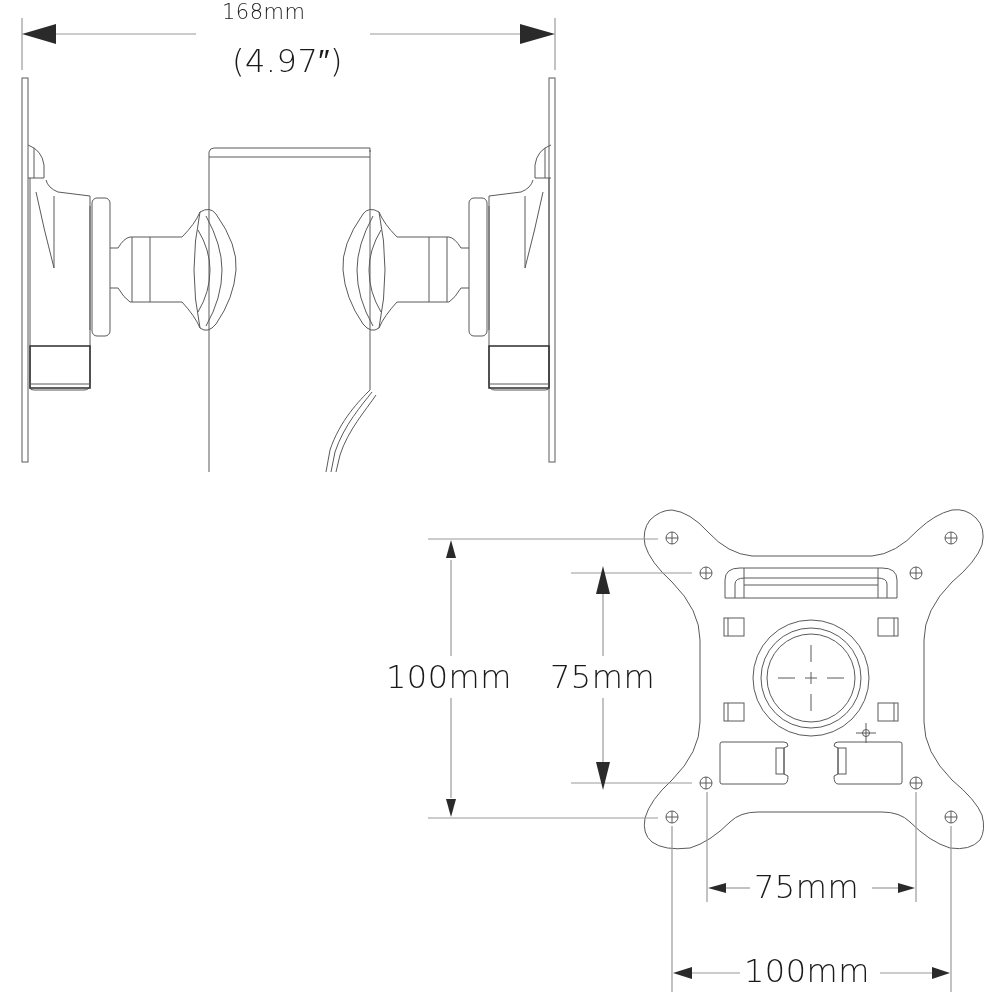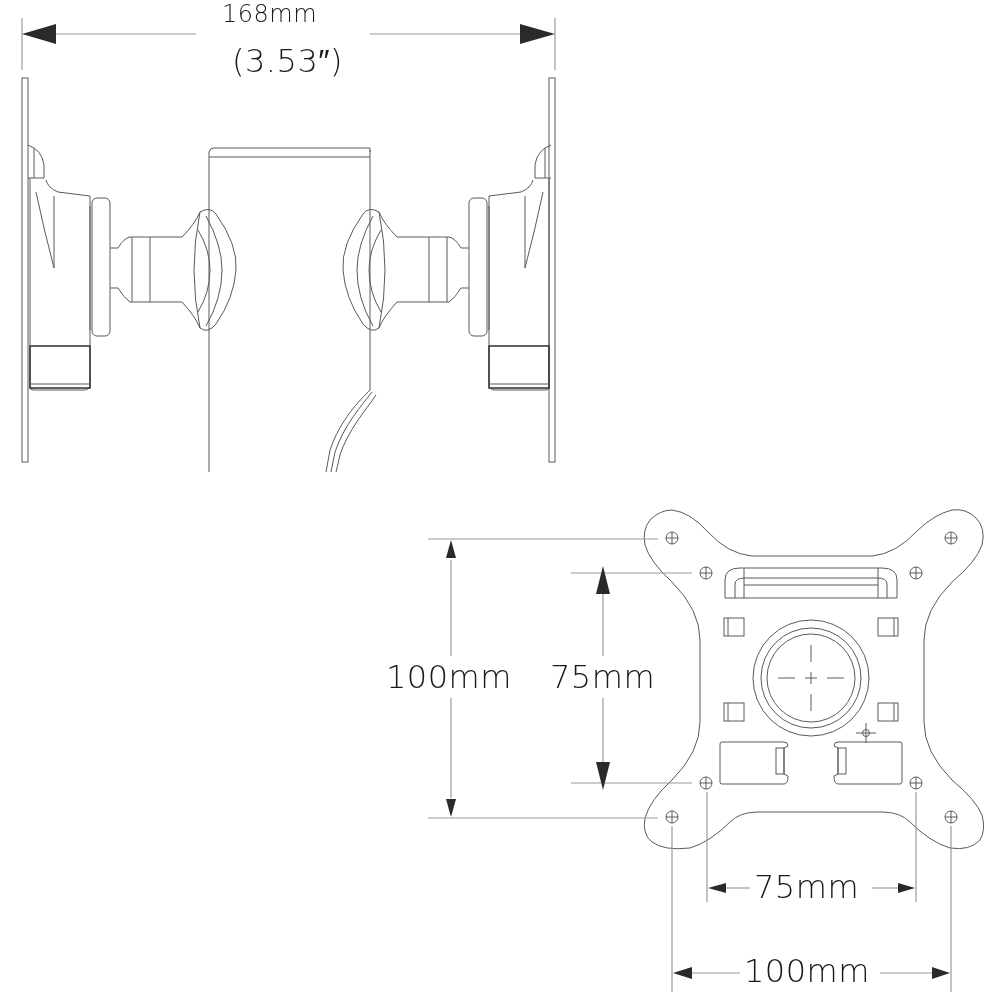--- a/index.html
+++ b/index.html
@@ -1,19 +1,19 @@
 <!DOCTYPE html>
 <html><head>
 <meta charset="utf-8">
 <style>
   html, body { margin: 0; padding: 0; background: #ffffff; }
   body { width: 1000px; height: 1000px; position: relative; overflow: hidden; font-family: "DejaVu Sans", sans-serif; }
   svg.drawing { position: absolute; left: 0; top: 0; }
   .dim-label { position: absolute; color: #1a1a1a; font-family: "DejaVu Sans", sans-serif; font-weight: 300; white-space: nowrap; background: #fff; letter-spacing: 0.5px; }
-  .dl-top1 { left: 222px; top: 0px; font-size: 24px; }
+  .dl-top1 { left: 222px; top: 0px; font-size: 21px; }
   .dl-top2 { left: 232px; top: 42px; font-size: 32px; }
   .dl-v100 { left: 386px; top: 658px; font-size: 32px; }
   .dl-v75  { left: 550px; top: 658px; font-size: 32px; }
   .dl-h75  { left: 754px; top: 868px; font-size: 32px; }
   .dl-h100 { left: 744px; top: 952px; font-size: 32px; }
   .thin { fill: none; stroke: #5a5a5a; stroke-width: 1; }
   .thk { fill: none; stroke: #3a3a3a; stroke-width: 1.6; }
   .dimline { fill: none; stroke: #9a9a9a; stroke-width: 1.2; }
   .arrow { fill: #2a2a2a; }
 </style>
@@ -226,17 +226,17 @@
     <polygon class="arrow" points="708,888 726,883 726,893"></polygon>
     <polygon class="arrow" points="915,888 898,883 898,893"></polygon>
     <line class="dimline" x1="692" y1="973" x2="740" y2="973"></line>
     <line class="dimline" x1="880" y1="973" x2="932" y2="973"></line>
     <polygon class="arrow" points="673,973 692,967 692,979"></polygon>
     <polygon class="arrow" points="950,973 932,967 932,979"></polygon>
   </g>
 </svg>
 
 <div class="dim-label dl-top1">168mm</div>
-<div class="dim-label dl-top2">(3.53″)</div>
+<div class="dim-label dl-top2">(4.97″)</div>
 <div class="dim-label dl-v100">100mm</div>
 <div class="dim-label dl-v75">75mm</div>
 <div class="dim-label dl-h75">75mm</div>
 <div class="dim-label dl-h100">100mm</div>
 
 </body></html>

